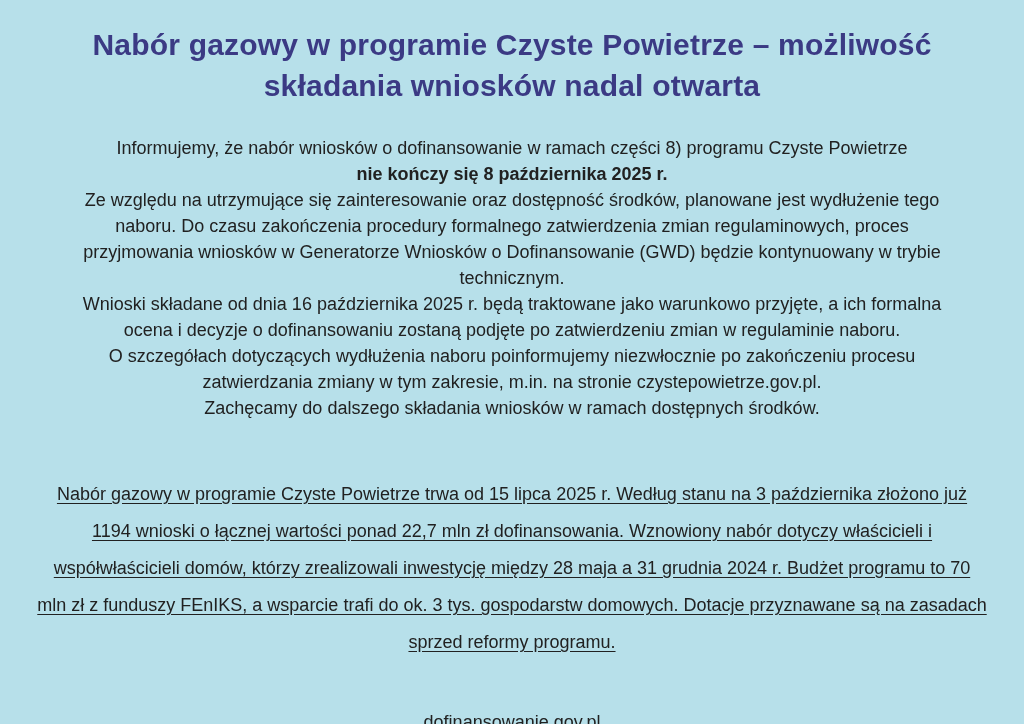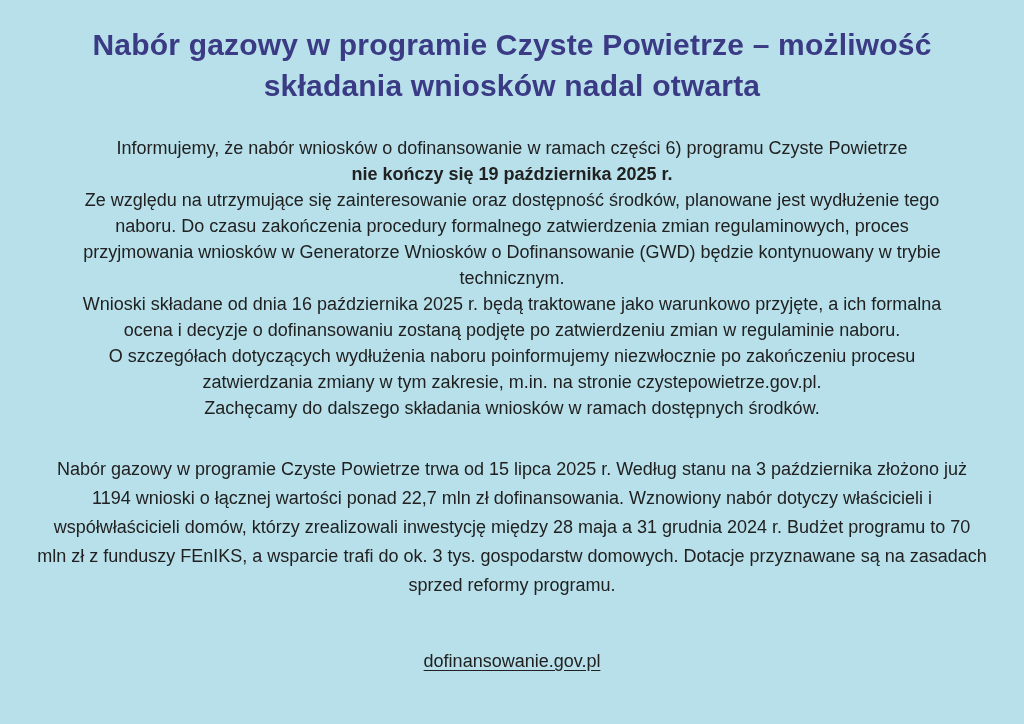--- a/index.html
+++ b/index.html
@@ -41,24 +41,25 @@
   .intro-line,
   .deadline-line,
   .body-lines {
     margin: 0;
     white-space: pre-line;
   }
   .deadline-line {
     font-weight: 700;
   }
   .summary-underlined {
-    margin-top: 34px;
+    margin-top: 55px;
     font-size: 18px;
-    line-height: 29px;
+    line-height: 37px;
     white-space: pre-line;
+    text-decoration: underline;
     text-underline-offset: 3px;
   }
   .footer-link-wrap {
     margin-top: 48px;
     font-size: 18px;
     line-height: 26px;
   }
   .website-link {
     color: var(--text);
     text-decoration: underline;
@@ -68,22 +69,22 @@
 </style>
 </head>
 <body>
 
 <div class="page">
 
   <h1 class="page-title">Nabór gazowy w programie Czyste Powietrze – możliwość
 składania wniosków nadal otwarta</h1>
 
   <div class="announcement">
-    <p class="intro-line">Informujemy, że nabór wniosków o dofinansowanie w ramach części 6) programu Czyste Powietrze</p>
-    <p class="deadline-line">nie kończy się 19 października 2025 r.</p>
+    <p class="intro-line">Informujemy, że nabór wniosków o dofinansowanie w ramach części 8) programu Czyste Powietrze</p>
+    <p class="deadline-line">nie kończy się 8 października 2025 r.</p>
     <p class="body-lines">Ze względu na utrzymujące się zainteresowanie oraz dostępność środków, planowane jest wydłużenie tego
 naboru. Do czasu zakończenia procedury formalnego zatwierdzenia zmian regulaminowych, proces
 przyjmowania wniosków w Generatorze Wniosków o Dofinansowanie (GWD) będzie kontynuowany w trybie
 technicznym.
 Wnioski składane od dnia 16 października 2025 r. będą traktowane jako warunkowo przyjęte, a ich formalna
 ocena i decyzje o dofinansowaniu zostaną podjęte po zatwierdzeniu zmian w regulaminie naboru.
 O szczegółach dotyczących wydłużenia naboru poinformujemy niezwłocznie po zakończeniu procesu
 zatwierdzania zmiany w tym zakresie, m.in. na stronie czystepowietrze.gov.pl.
 Zachęcamy do dalszego składania wniosków w ramach dostępnych środków.</p>
   </div>

